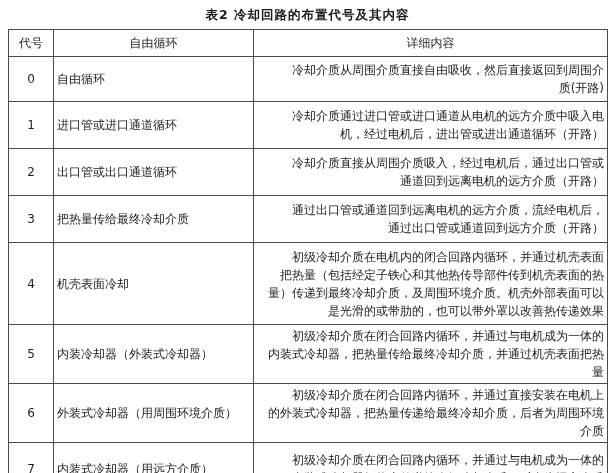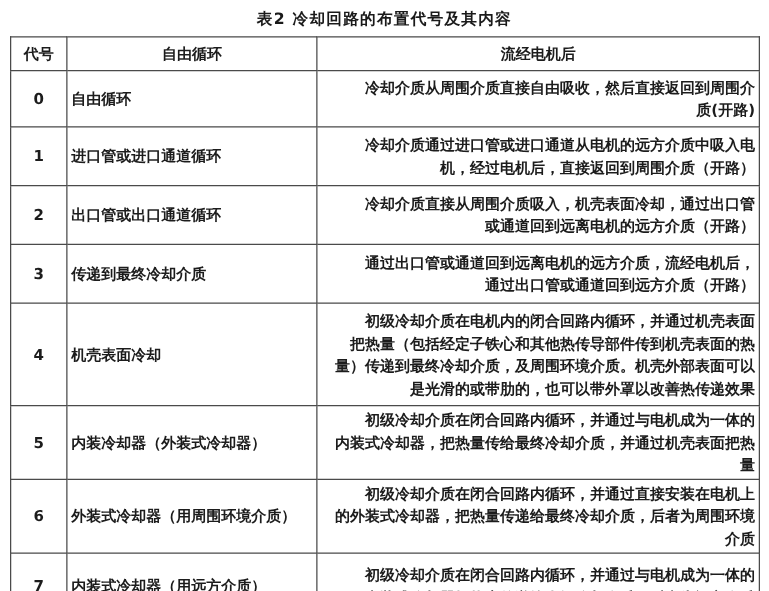--- a/index.html
+++ b/index.html
@@ -38,21 +38,21 @@
   }
   table.code-table col.c-code { width: 45px; }
   table.code-table col.c-summary { width: 200px; }
   table.code-table col.c-detail { width: 354px; }
   table.code-table th,
   table.code-table td {
     border: 1px solid #4a4a4a;
     vertical-align: middle;
     line-height: 18px;
     color: #1c1c1c;
-    font-weight: bold;
+    font-weight: normal;
     padding: 2px 3px;
     overflow: hidden;
   }
   table.code-table th { height: 22px; text-align: center; }
   td.code-cell { text-align: center; }
   td.summary-cell { text-align: left; }
   td.detail-cell {
     text-align: right;
     text-indent: 2em;
     padding: 2px 2px;
@@ -72,42 +72,42 @@
   <table class="code-table">
     <colgroup>
       <col class="c-code">
       <col class="c-summary">
       <col class="c-detail">
     </colgroup>
     <thead>
       <tr>
         <th>代号</th>
         <th>自由循环</th>
-        <th>流经电机后</th>
+        <th>详细内容</th>
       </tr>
     </thead>
     <tbody>
       <tr class="r-h0">
         <td class="code-cell">0</td>
         <td class="summary-cell">自由循环</td>
         <td class="detail-cell">冷却介质从周围介质直接自由吸收，然后直接返回到周围介质(开路)</td>
       </tr>
       <tr class="r-h1">
         <td class="code-cell">1</td>
         <td class="summary-cell">进口管或进口通道循环</td>
-        <td class="detail-cell">冷却介质通过进口管或进口通道从电机的远方介质中吸入电机，经过电机后，直接返回到周围介质（开路）</td>
+        <td class="detail-cell">冷却介质通过进口管或进口通道从电机的远方介质中吸入电机，经过电机后，进出管或进出通道循环（开路）</td>
       </tr>
       <tr class="r-h1">
         <td class="code-cell">2</td>
         <td class="summary-cell">出口管或出口通道循环</td>
-        <td class="detail-cell">冷却介质直接从周围介质吸入，机壳表面冷却，通过出口管或通道回到远离电机的远方介质（开路）</td>
+        <td class="detail-cell">冷却介质直接从周围介质吸入，经过电机后，通过出口管或通道回到远离电机的远方介质（开路）</td>
       </tr>
       <tr class="r-h1">
         <td class="code-cell">3</td>
-        <td class="summary-cell">传递到最终冷却介质</td>
+        <td class="summary-cell">把热量传给最终冷却介质</td>
         <td class="detail-cell">通过出口管或通道回到远离电机的远方介质，流经电机后，通过出口管或通道回到远方介质（开路）</td>
       </tr>
       <tr class="r-h2">
         <td class="code-cell">4</td>
         <td class="summary-cell">机壳表面冷却</td>
         <td class="detail-cell">初级冷却介质在电机内的闭合回路内循环，并通过机壳表面把热量（包括经定子铁心和其他热传导部件传到机壳表面的热量）传递到最终冷却介质，及周围环境介质。机壳外部表面可以是光滑的或带肋的，也可以带外罩以改善热传递效果</td>
       </tr>
       <tr class="r-h1">
         <td class="code-cell">5</td>
         <td class="summary-cell">内装冷却器（外装式冷却器）</td>

